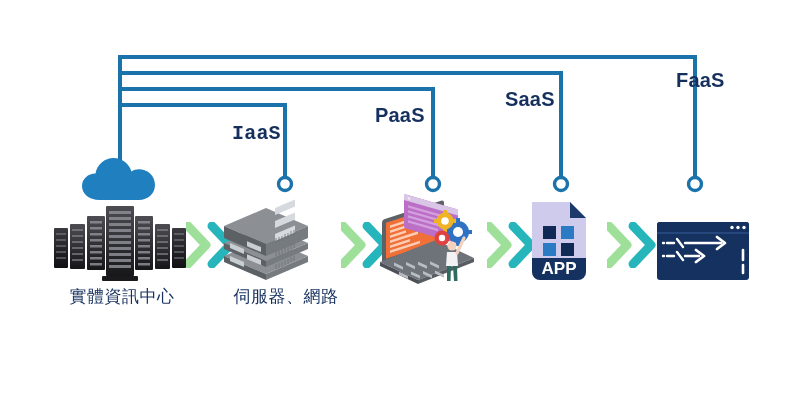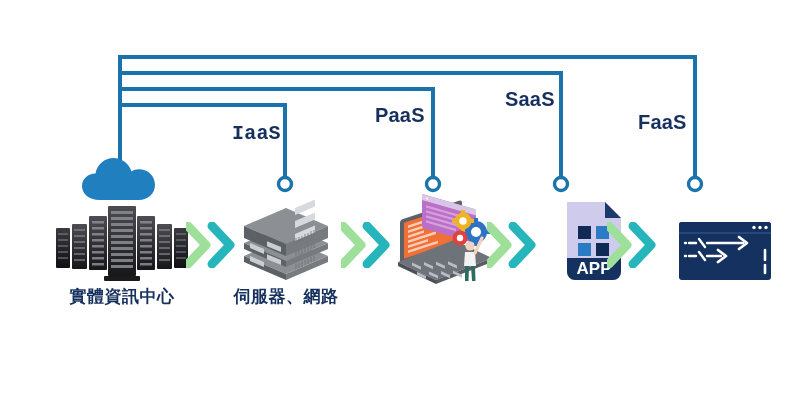--- a/index.html
+++ b/index.html
@@ -36,26 +36,25 @@
   }
   .node{
     position:absolute;
     width:140px;
     text-align:center;
   }
   .node .art{
     height:88px;
     display:flex;
     align-items:flex-end;
-    justify-content:center;
   }
   .node .cap{
     margin-top:4px;
     font-size:17px;
-    font-weight:bold;
+    font-weight:normal;
     color:#16305e;
     white-space:nowrap;
     line-height:1.1;
     letter-spacing:.5px;
   }
   .chev{
     position:absolute;
     top:26px;
     width:58px;height:46px;
   }
@@ -77,21 +76,21 @@
         <circle cx="285" cy="184" r="6.5" fill="#ffffff" stroke="#1b73ab" stroke-width="3.4"></circle>
         <circle cx="433" cy="184" r="6.5" fill="#ffffff" stroke="#1b73ab" stroke-width="3.4"></circle>
         <circle cx="561" cy="184" r="6.5" fill="#ffffff" stroke="#1b73ab" stroke-width="3.4"></circle>
         <circle cx="695" cy="184" r="6.5" fill="#ffffff" stroke="#1b73ab" stroke-width="3.4"></circle>
       </g>
   </svg>
 
   <div class="svc-label" style="left: 232px; top: 124px; font-family: Liberation Mono, monospace;">IaaS</div>
   <div class="svc-label" style="left: 375px; top: 105px; text-align: center;">PaaS</div>
   <div class="svc-label" style="left: 505px; top: 89px;">SaaS</div>
-  <div class="svc-label" style="left: 638px; top: 70px; margin-top: 42px;">FaaS</div>
+  <div class="svc-label" style="left: 676px; top: 70px;">FaaS</div>
 
   <svg class="abs" style="left:80px;top:156px;" width="82" height="46" viewBox="0 0 82 46">
     <path d="M20,44 C8,44 2,37 2,30 C2,23 8,17.5 15.5,17.5
              C17,8.5 24.5,2 33.5,2 C42,2 49,7.5 51.5,15.5
              C53.5,14 56,13.2 58.8,13.2 C68,13.2 75,20 75,28.8
              C75,37.8 68,44 58.8,44 Z" fill="#1f7fbf"></path>
   </svg>
 
   <div id="row">
 

